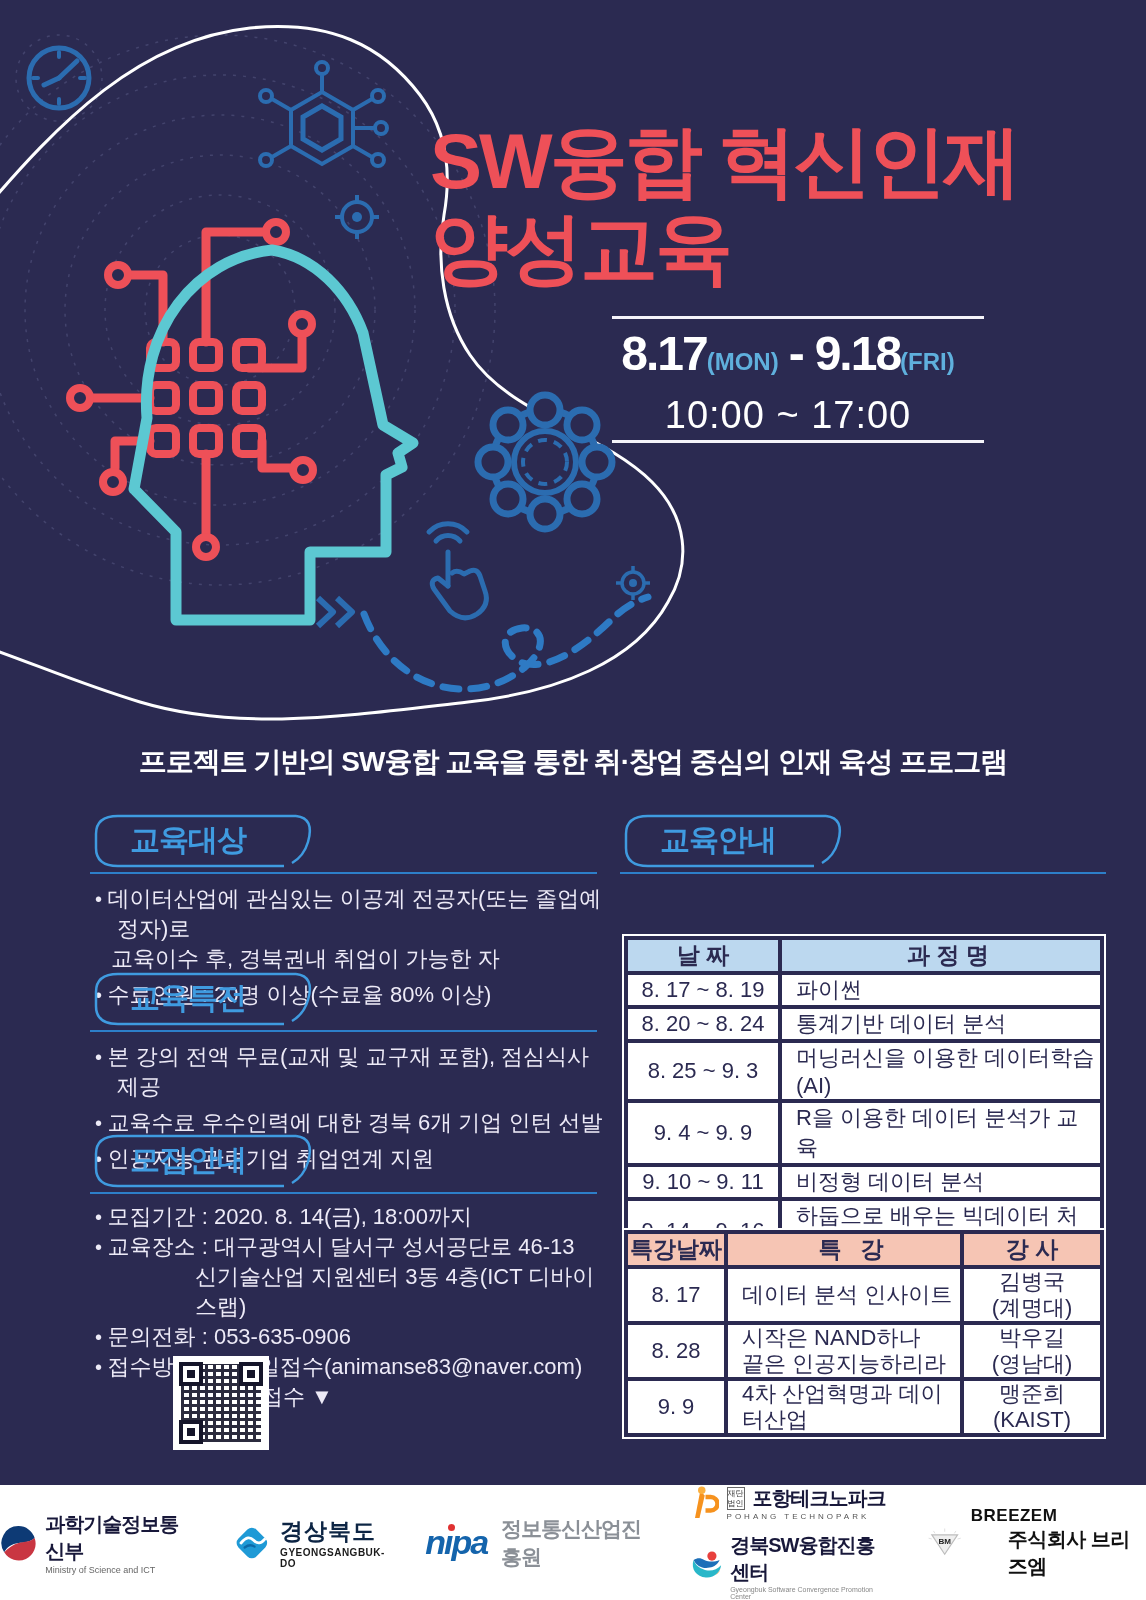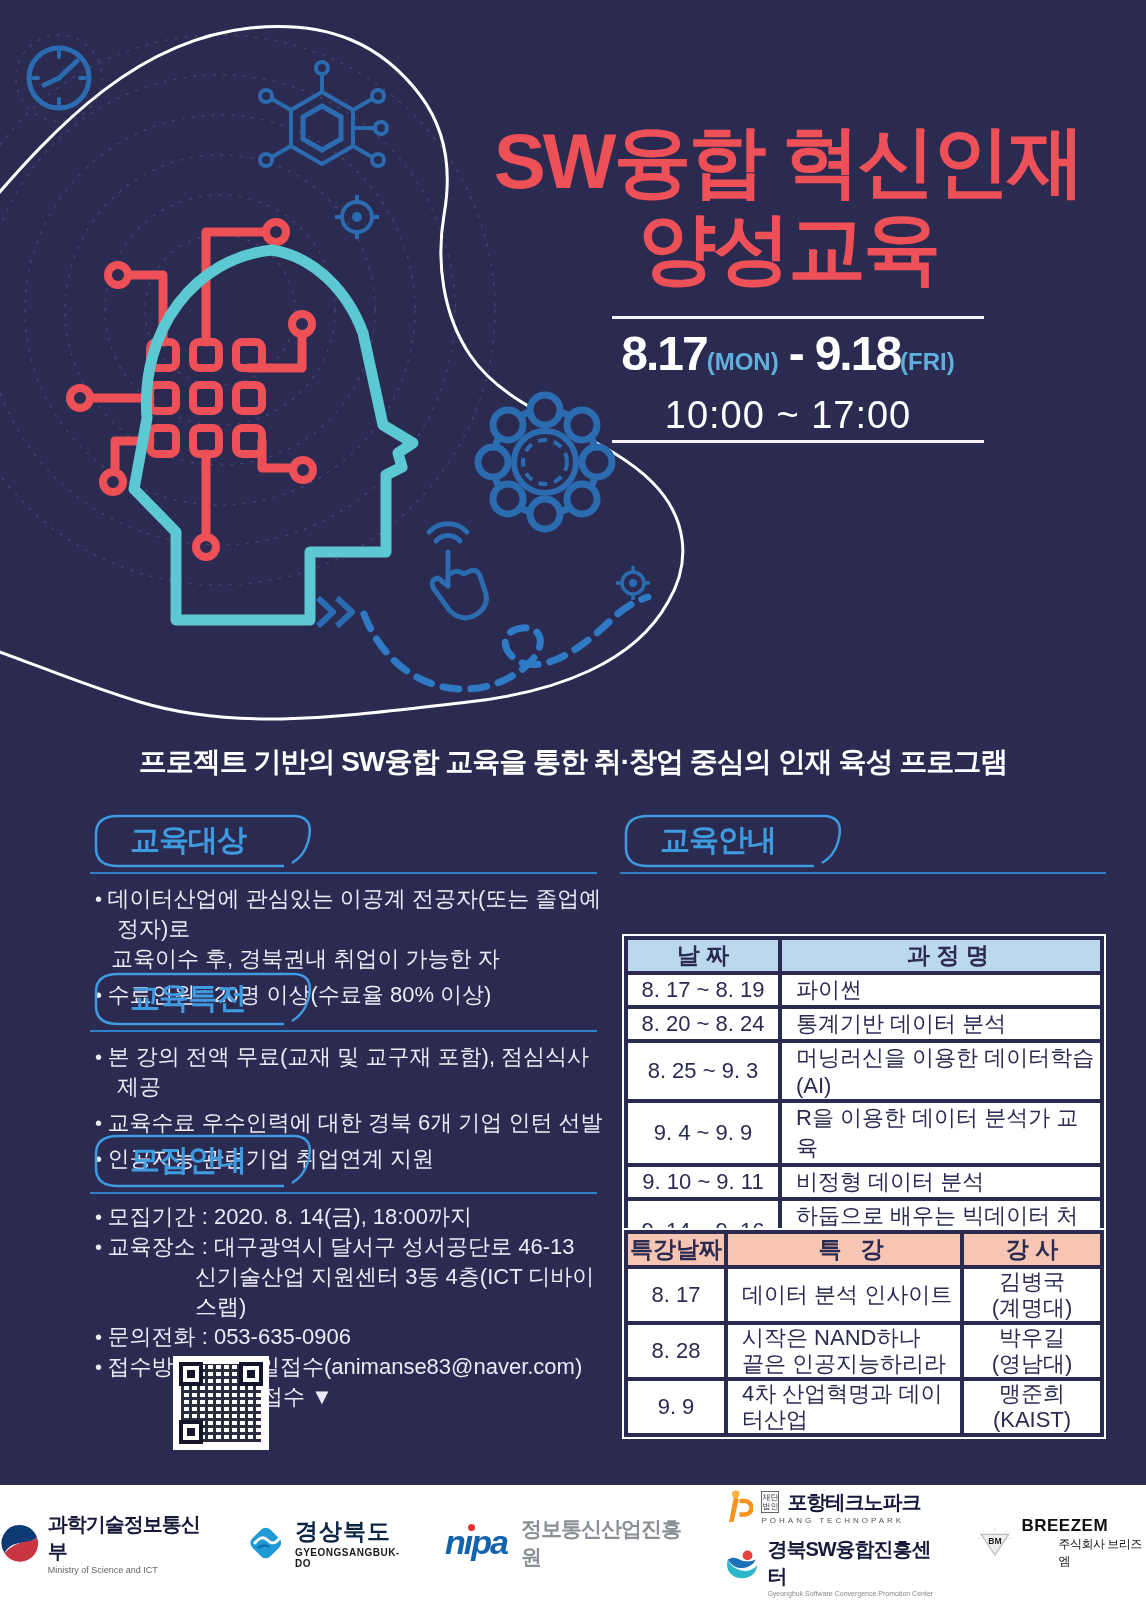--- a/index.html
+++ b/index.html
@@ -6,21 +6,21 @@
   html,body { background:#2b2a51; }
   .poster {
     position:relative; width:1146px; height:1600px;
     background:#2b2a51; overflow:hidden;
     font-family:"Liberation Sans", sans-serif;
   }
   
   .decor { position:absolute; left:0; top:0; }
   .hero-title {
     position:absolute; left:430px; top:118px; width:716px;
-    text-align:center; color:#ee5058; font-size:78px; font-weight:800;
+    color:#ee5058; font-size:78px; font-weight:800;
     line-height:1.12; letter-spacing:-3px;
   }
   .rule { position:absolute; height:3px; background:#f5f4fa; }
   .rule-top   { left:612px; top:316px; width:372px; }
   .rule-bot   { left:612px; top:440px; width:372px; }
   .hero-dates {
     position:absolute; left:430px; top:326px; width:716px;
     text-align:center; color:#fff; white-space:nowrap;
   }
   .d-big  { font-size:48px; font-weight:800; letter-spacing:-2px; }
@@ -94,21 +94,21 @@
               color:#1464ac; letter-spacing:-2px; padding-right:6px; }
   .nipa-dot { position:absolute; left:23px; top:1px; width:7px; height:7px; border-radius:50%; background:#e03131; }
   .nipa-txt { font-size:21px; font-weight:600; color:#8b9097; letter-spacing:-1px; }
   .stack { display:flex; flex-direction:column; gap:11px; }
   .found { font-size:8px; line-height:1.15; border:1px solid #666; color:#333;
            width:18px; text-align:center; padding:1px 0; margin-right:4px; word-break:break-all; }
   .tp-row { display:flex; align-items:center; gap:4px; }
   .tp-sub { font-size:8px; letter-spacing:3px; color:#555; }
   .sw-sub { font-size:7px; color:#888; }
   .bm-name { font-size:17px; font-weight:800; color:#111; letter-spacing:.5px; }
-  .bm-sub  { font-size:12px; font-weight:400; color:#111; letter-spacing:-.5px;margin-left:37px; }
+  .bm-sub  { font-size:20px; font-weight:700; color:#111; letter-spacing:-.5px;margin-left:37px; }
 </style>
 </head>
 <body>
 
 <div class="poster">
 
   <svg class="decor" width="1146" height="740" viewBox="0 0 1146 740">
 
     <g fill="none" stroke="#8a8fc0" stroke-opacity="0.25" stroke-width="1.5" stroke-dasharray="3 7">
       <circle cx="220" cy="310" r="75"></circle>

